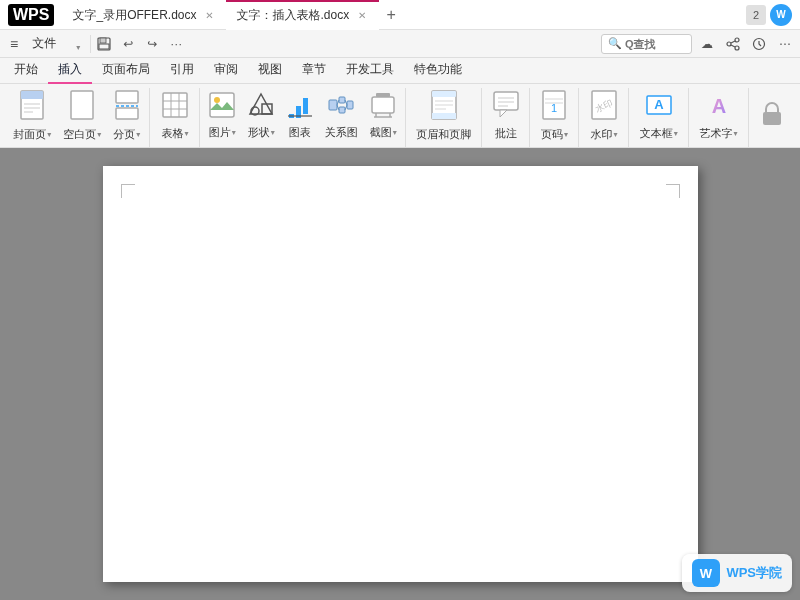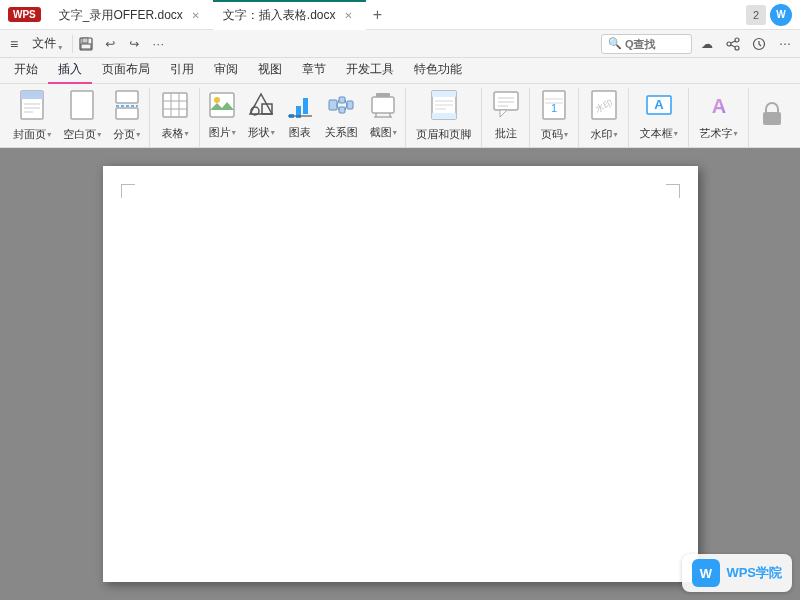--- a/index.html
+++ b/index.html
@@ -5,29 +5,29 @@
     * { box-sizing: border-box; margin: 0; padding: 0; }
     body { font-family: 'Microsoft YaHei', Arial, sans-serif; font-size: 12px; background: #f0f0f0; width: 800px; height: 600px; overflow: hidden; }
 
     
     .title-bar {
       display: flex; align-items: center; height: 30px;
       background: #ffffff; border-bottom: 1px solid #e0e0e0;
       padding: 0 8px; gap: 0;
     }
     .wps-logo {
-      background: #b91c1c; color: white; font-size: 10px; font-weight: bold;
+      background: #000000; color: white; font-size: 16px; font-weight: bold;
       padding: 2px 5px; border-radius: 3px; margin-right: 8px; flex-shrink: 0;
     }
     .tab-item {
       display: flex; align-items: center; height: 30px;
       padding: 0 10px; font-size: 12px; color: #333;
       border-top: 2px solid transparent; cursor: pointer; position: relative; white-space: nowrap;
     }
-    .tab-item.active { background: white; border-top: 2px solid #0f766e; }
+    .tab-item.active { background: white; border-top: 2px solid #be185d; }
     .tab-item .tab-close {
       margin-left: 6px; font-size: 10px; color: #999; cursor: pointer;
       width: 14px; height: 14px; display: inline-flex; align-items: center; justify-content: center;
     }
     .tab-add {
       display: flex; align-items: center; justify-content: center;
       width: 24px; height: 24px; cursor: pointer; font-size: 16px; color: #666;
     }
     .title-bar-right {
       margin-left: auto; display: flex; align-items: center; gap: 4px;
@@ -44,21 +44,21 @@
     
     .menu-bar {
       display: flex; align-items: center; height: 28px;
       background: #f5f5f5; border-bottom: 1px solid #ddd;
       padding: 0 4px; gap: 0;
     }
     .menu-icon { display: flex; align-items: center; padding: 0 6px; cursor: pointer; color: #555; font-size: 14px; }
     .menu-item {
       padding: 2px 8px; font-size: 12px; color: #333; cursor: pointer; border-radius: 2px; white-space: nowrap;
     }
-    .menu-item.file-item { display: flex; align-items: flex-end; gap: 2px; }
+    .menu-item.file-item { display: flex; align-items: flex-end; gap: 20px; }
     .menu-separator { width: 1px; height: 18px; background: #ddd; margin: 0 2px; }
     .quick-access { display: flex; align-items: center; gap: 2px; }
     .qa-btn { width: 22px; height: 22px; display: flex; align-items: center; justify-content: center; cursor: pointer; color: #555; font-size: 12px; border-radius: 2px; }
     .menu-bar-right { margin-left: auto; display: flex; align-items: center; gap: 4px; }
     .search-box {
       display: flex; align-items: center; background: white; border: 1px solid #ccc;
       border-radius: 3px; padding: 1px 6px; gap: 3px; height: 20px;
     }
     .search-box input { border: none; outline: none; font-size: 11px; width: 60px; color: #333; font-weight: bold; }
 

